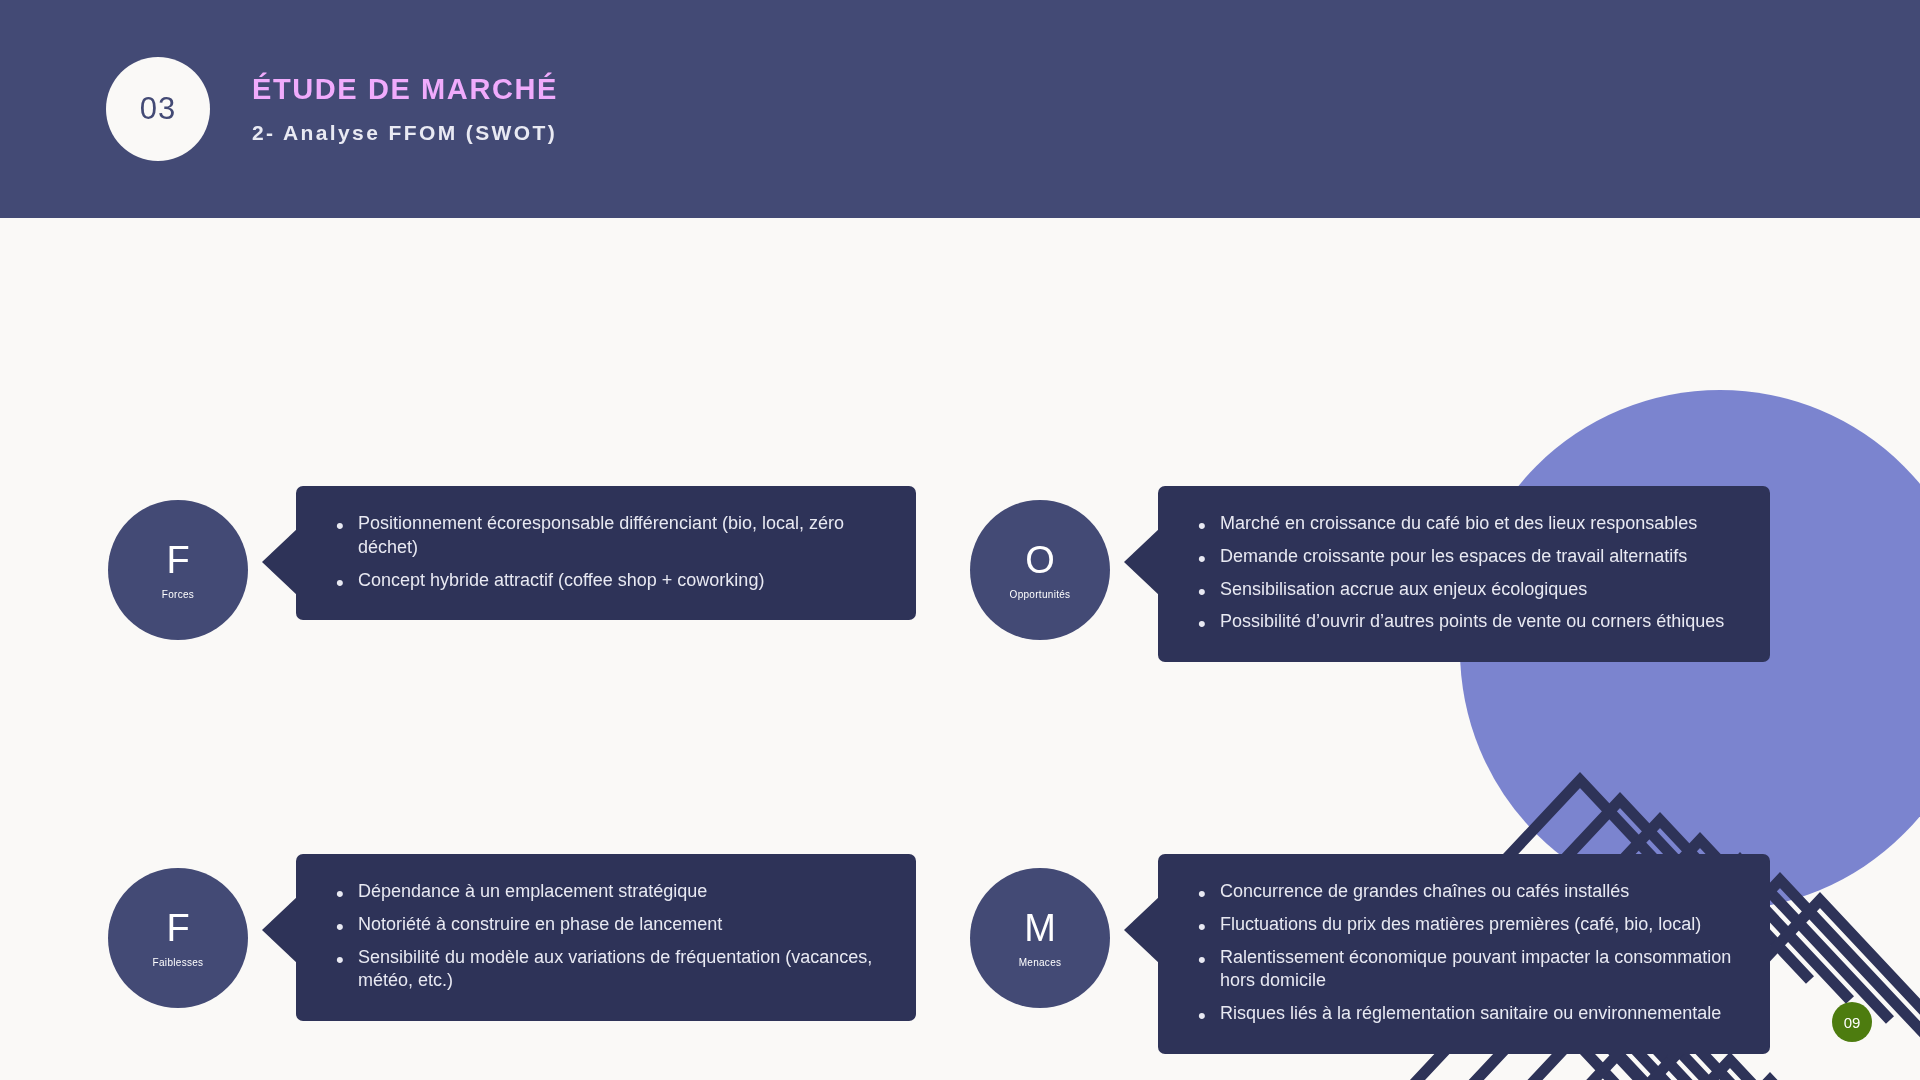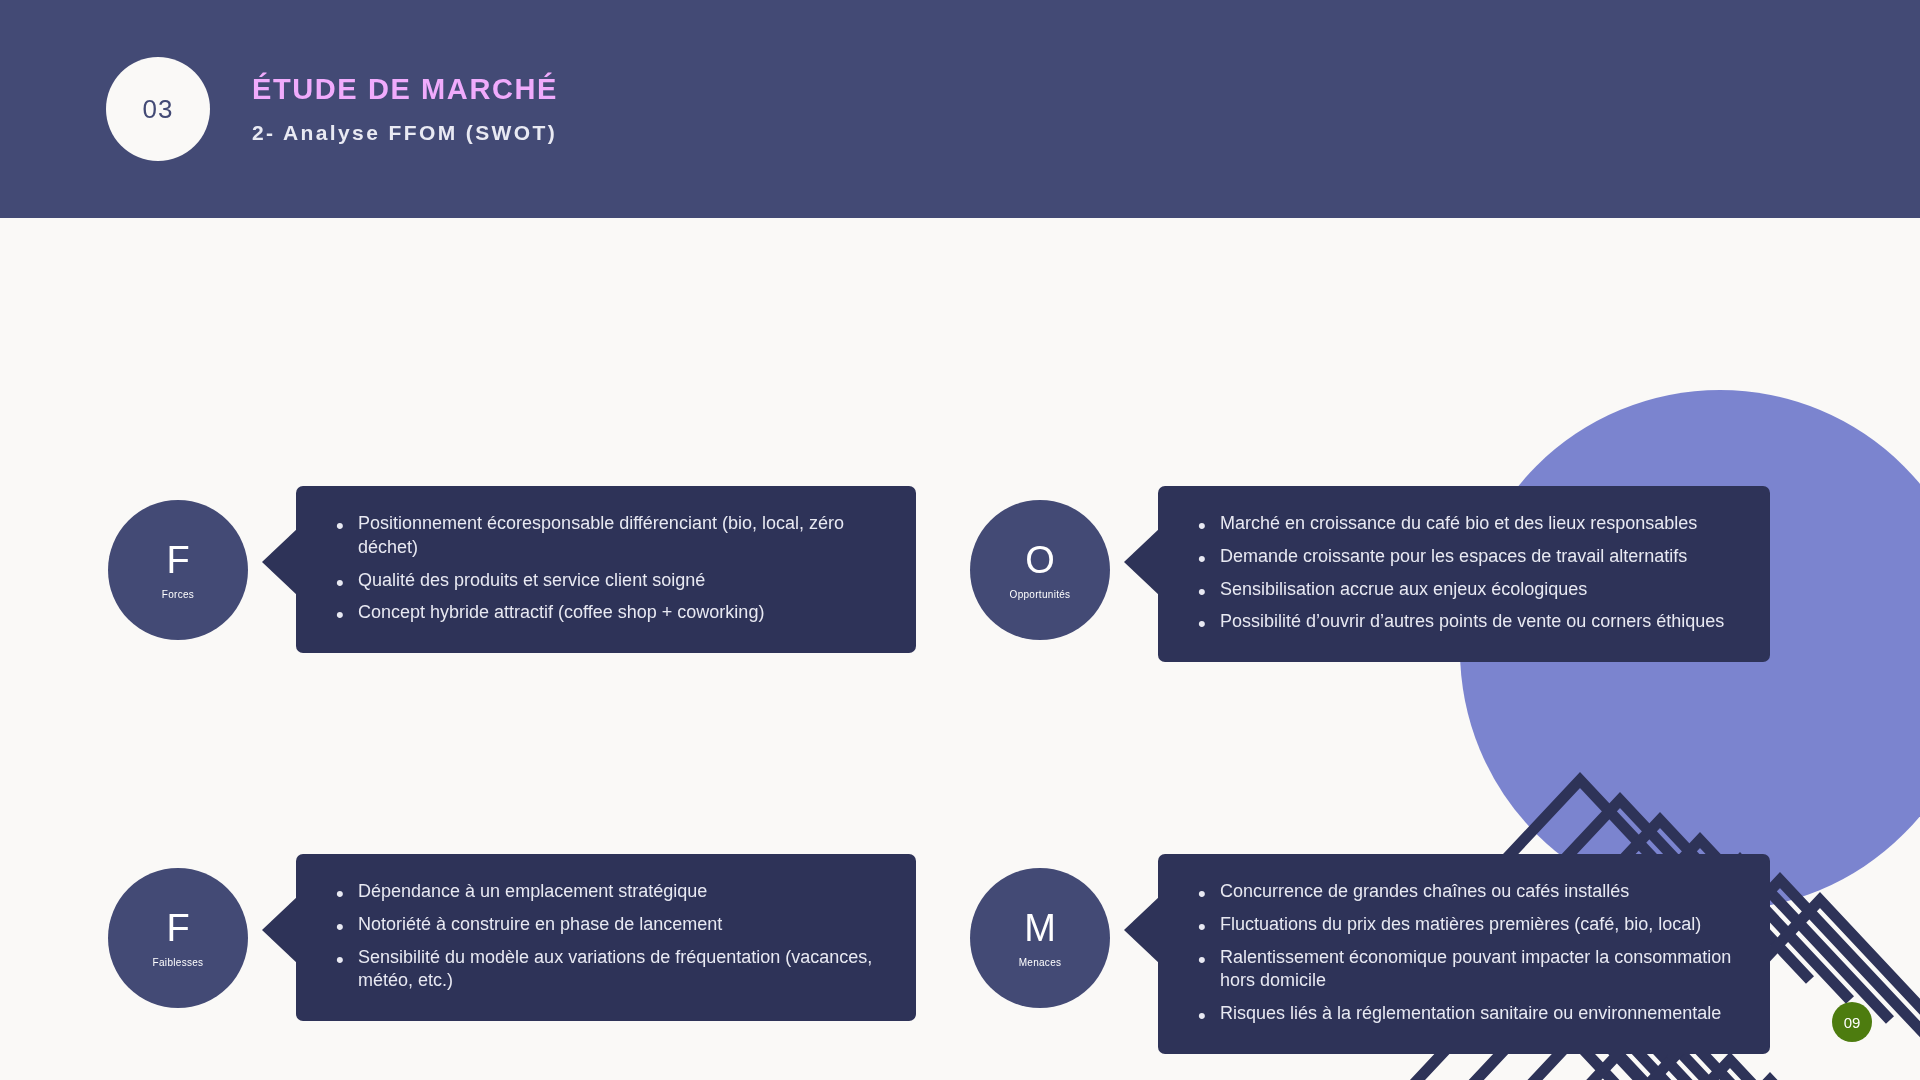--- a/index.html
+++ b/index.html
@@ -44,21 +44,21 @@
     display: flex;
     align-items: center;
     padding-left: 106px;
   }
   .section-badge {
     width: 104px; height: 104px;
     border-radius: 50%;
     background: #faf9f7;
     color: #434a75;
     display: flex; align-items: center; justify-content: center;
-    font-size: 26px;
+    font-size: 31px;
     letter-spacing: 1px;
     flex: 0 0 auto;
   }
   .header-text { margin-left: 42px; }
   .header-title {
     color: #f0abfc;
     font-size: 29px;
     font-weight: bold;
     letter-spacing: 1.6px;
     text-transform: uppercase;
@@ -209,21 +209,20 @@
     <div class="quad q-forces">
       <div class="bubble">
         <div class="bubble-letter">F</div>
         <div class="bubble-label">Forces</div>
       </div>
       <div class="panel-wrap">
         <div class="panel-arrow"></div>
         <div class="panel w-left">
           <ul>
             <li>Positionnement écoresponsable différenciant (bio, local, zéro déchet)</li>
-            <li>Qualité des produits et service client soigné</li>
             <li>Concept hybride attractif (coffee shop + coworking)</li>
           </ul>
         </div>
       </div>
     </div>
 
     <div class="quad q-faiblesses">
       <div class="bubble">
         <div class="bubble-letter">F</div>
         <div class="bubble-label">Faiblesses</div>

